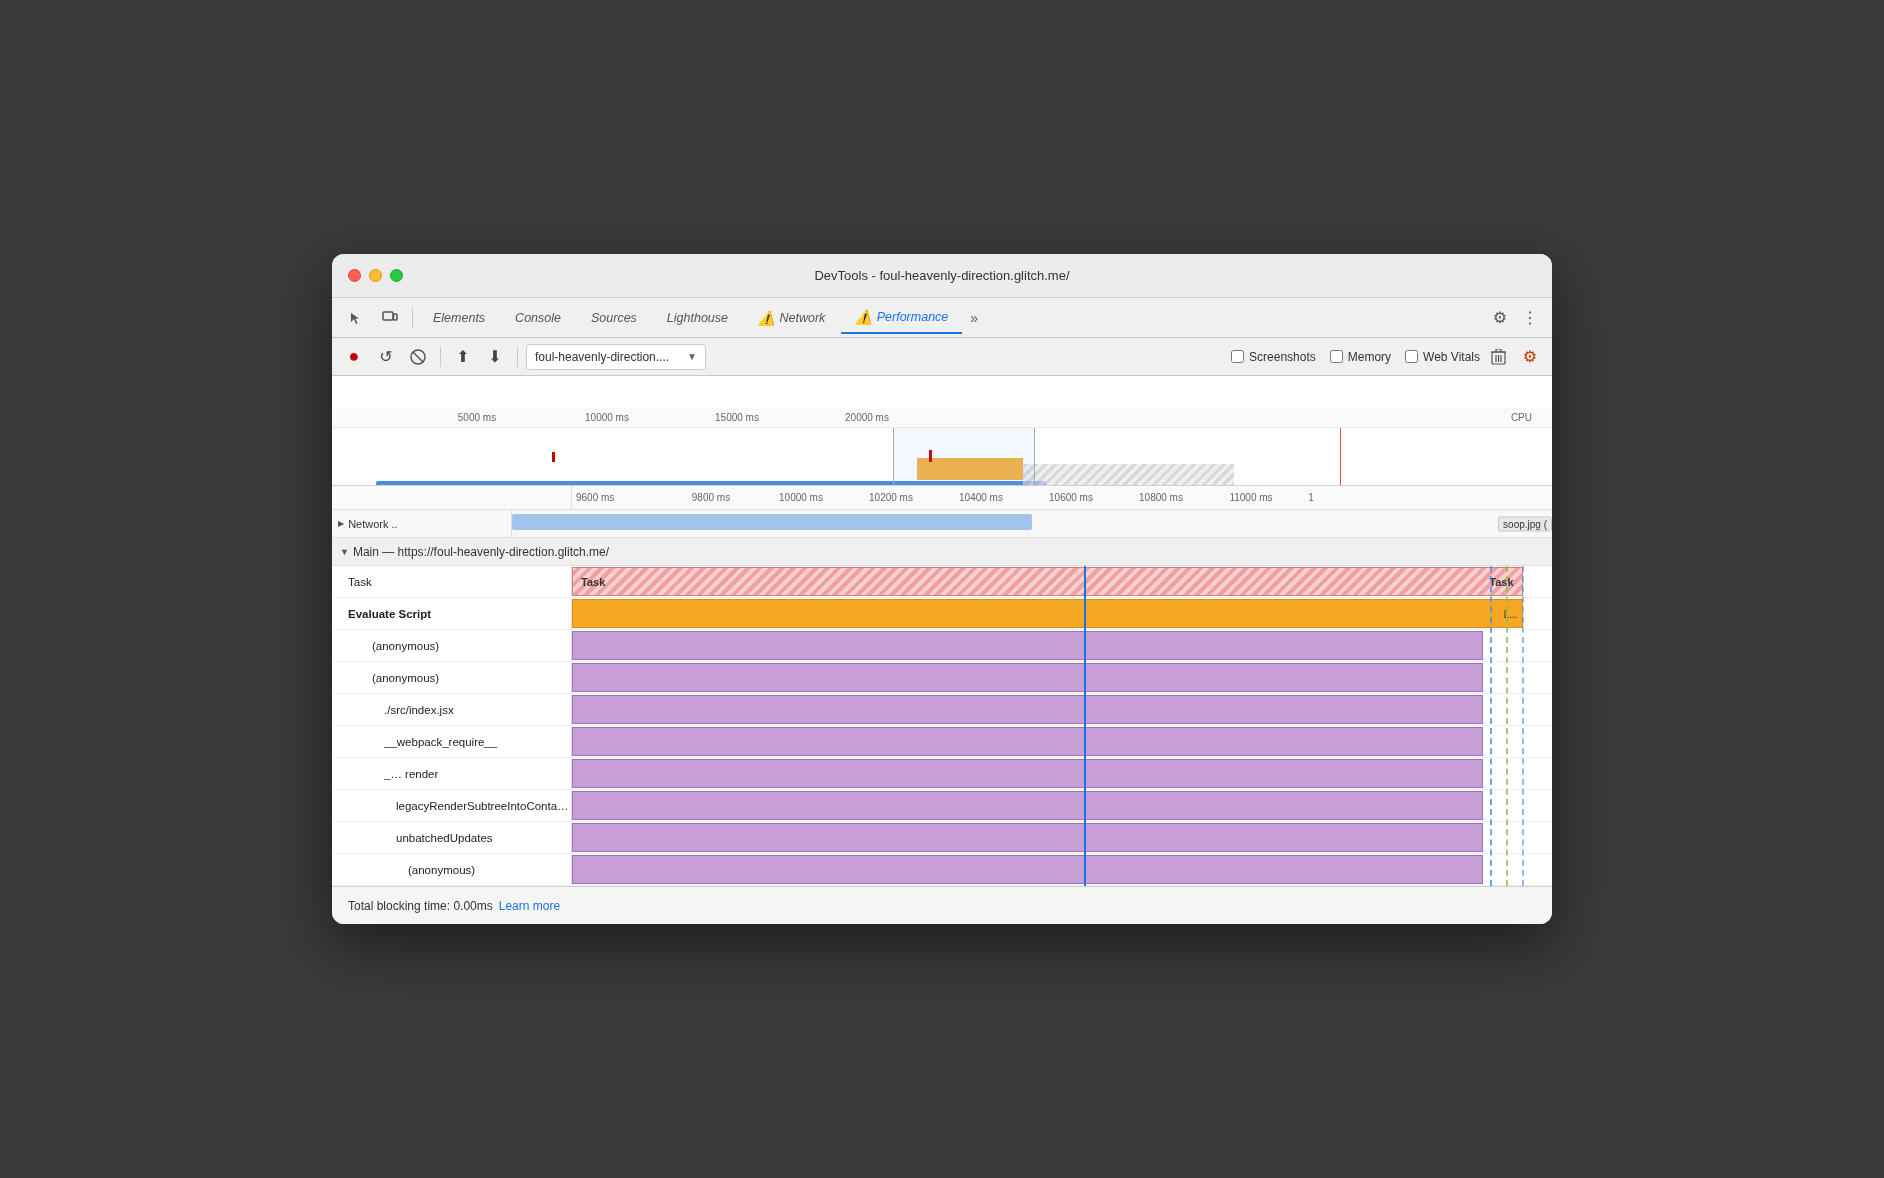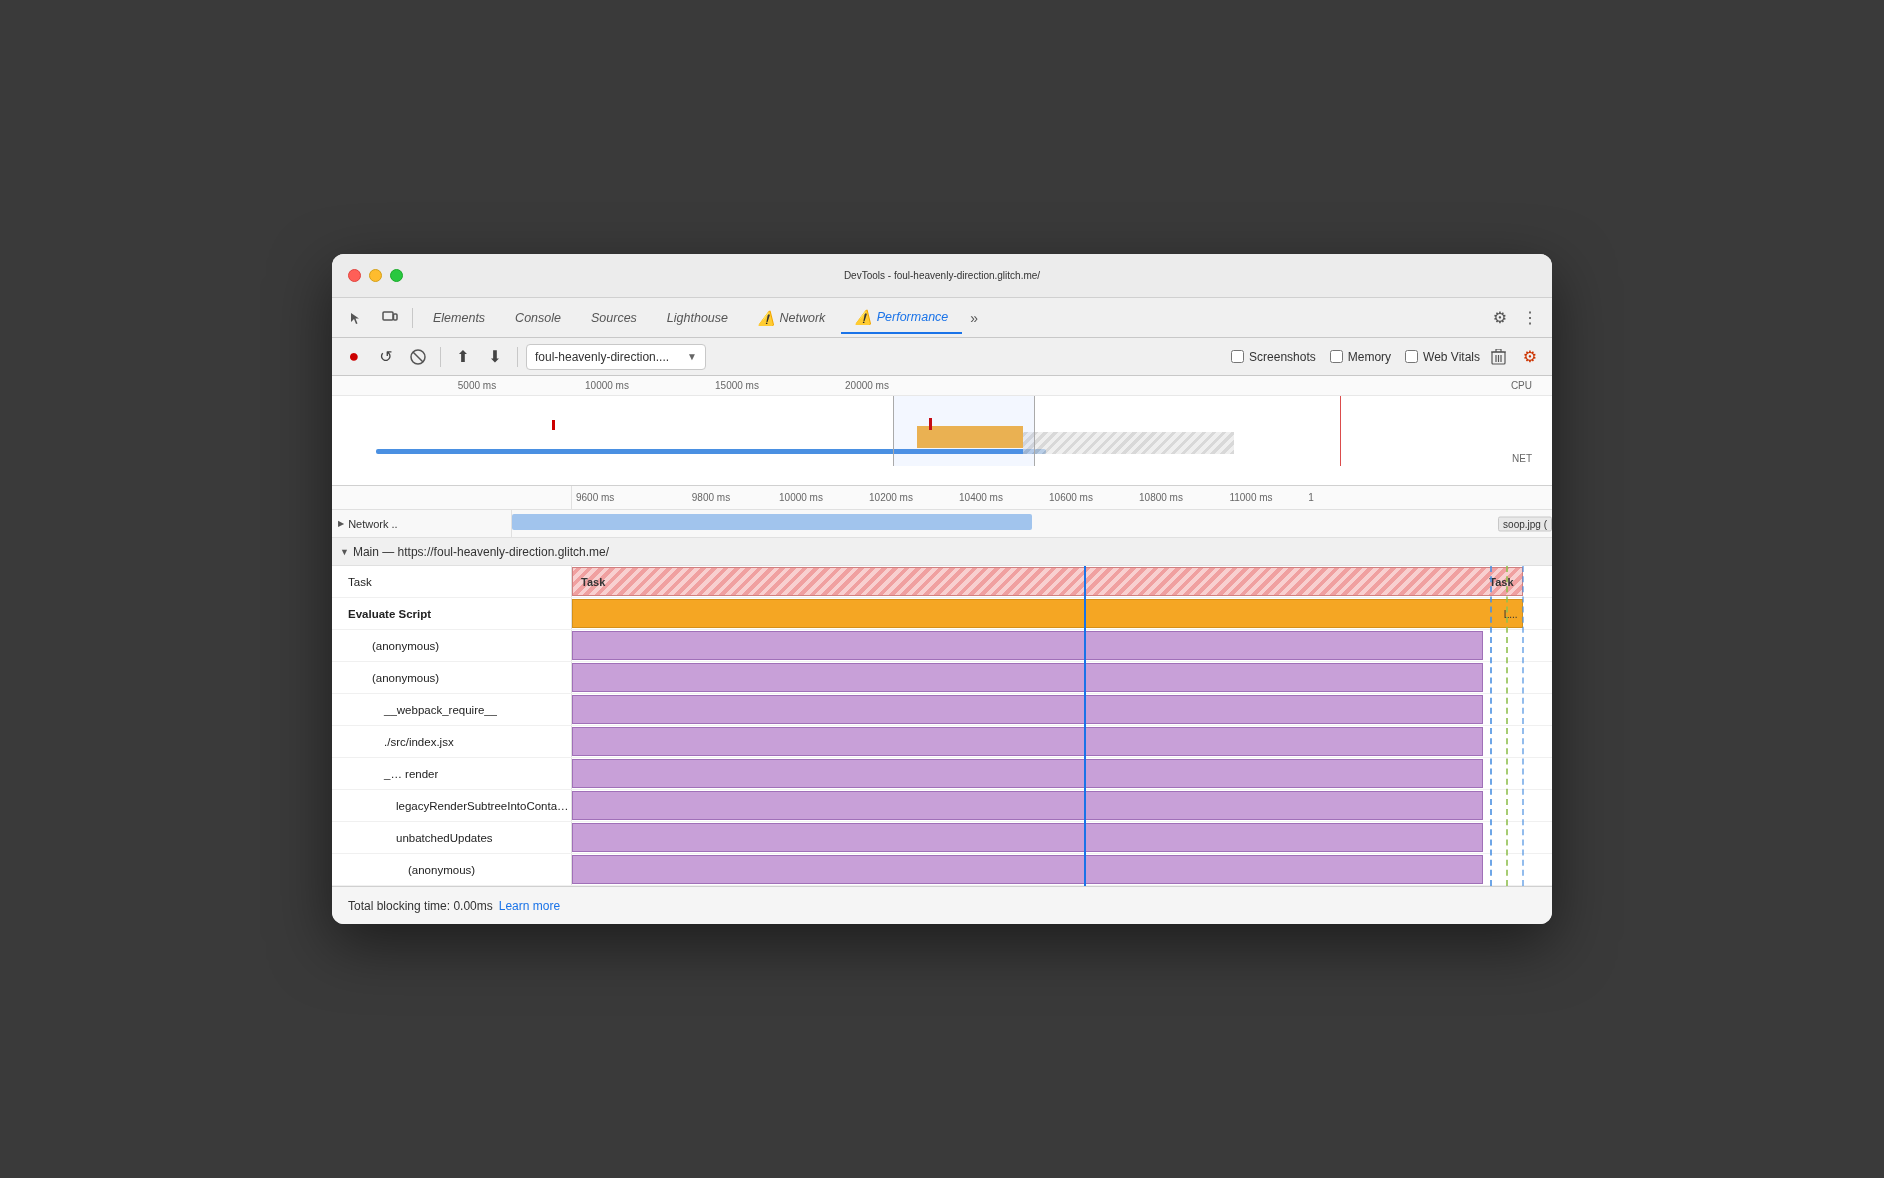--- a/index.html
+++ b/index.html
@@ -37,21 +37,21 @@
       height: 13px;
       border-radius: 50%;
     }
     .tl-red { background: #ff5f57; border: 1px solid #e0443e; }
     .tl-yellow { background: #febc2e; border: 1px solid #d4a017; }
     .tl-green { background: #28c840; border: 1px solid #1aab29; }
     .title-bar-title {
       position: absolute;
       left: 50%;
       transform: translateX(-50%);
-      font-size: 10px;
+      font-size: 13px;
       color: #333;
       font-weight: 500;
     }
     
     .tab-bar {
       background: #f0f0f0;
       border-bottom: 1px solid #c8c8c8;
       display: flex;
       align-items: center;
       height: 40px;
@@ -472,21 +472,21 @@
         <line x1="5" y1="6" x2="5" y2="13" stroke="#555" stroke-width="1.2"></line>
         <line x1="7.5" y1="6" x2="7.5" y2="13" stroke="#555" stroke-width="1.2"></line>
         <line x1="10" y1="6" x2="10" y2="13" stroke="#555" stroke-width="1.2"></line>
       </svg>
     </div>
     <div class="toolbar-gear-red">⚙</div>
   </div>
 
   <div class="timeline-area">
 
-    <div style="display:flex;align-items:center;height:20px;background:#fafafa;border-bottom:1px solid #e8e8e8;padding-left:80px;">
+    <div style="display:flex;align-items:center;height:20px;background:#fafafa;border-bottom:1px solid #e8e8e8;padding-left:80px;margin-top:32px;">
       <div style="flex:1;display:flex;">
         <span style="min-width:130px;font-size:10px;color:#666;text-align:center;">5000 ms</span>
         <span style="min-width:130px;font-size:10px;color:#666;text-align:center;">10000 ms</span>
         <span style="min-width:130px;font-size:10px;color:#666;text-align:center;">15000 ms</span>
         <span style="min-width:130px;font-size:10px;color:#666;text-align:center;">20000 ms</span>
       </div>
       <span style="font-size:10px;color:#666;margin-right:20px;">CPU</span>
     </div>
 
     <div class="vis-container">
@@ -582,30 +582,30 @@
         <div class="flame-row-label-area">
           <span class="flame-row-label indent-3">(anonymous)</span>
         </div>
         <div class="flame-row-bar-area">
           <div class="purple-bar" style="left:0;width:93%;top:1px;height:calc(100% - 2px);"></div>
         </div>
       </div>
 
       <div class="flame-row">
         <div class="flame-row-label-area">
+          <span class="flame-row-label indent-4">./src/index.jsx</span>
+        </div>
+        <div class="flame-row-bar-area">
+          <div class="purple-bar" style="left:0;width:93%;top:1px;height:calc(100% - 2px);"></div>
+        </div>
+      </div>
+
+      <div class="flame-row">
+        <div class="flame-row-label-area">
           <span class="flame-row-label indent-4">__webpack_require__</span>
-        </div>
-        <div class="flame-row-bar-area">
-          <div class="purple-bar" style="left:0;width:93%;top:1px;height:calc(100% - 2px);"></div>
-        </div>
-      </div>
-
-      <div class="flame-row">
-        <div class="flame-row-label-area">
-          <span class="flame-row-label indent-4">./src/index.jsx</span>
         </div>
         <div class="flame-row-bar-area">
           <div class="purple-bar" style="left:0;width:93%;top:1px;height:calc(100% - 2px);"></div>
         </div>
       </div>
 
       <div class="flame-row">
         <div class="flame-row-label-area">
           <span class="flame-row-label indent-4">_…  render</span>
         </div>

